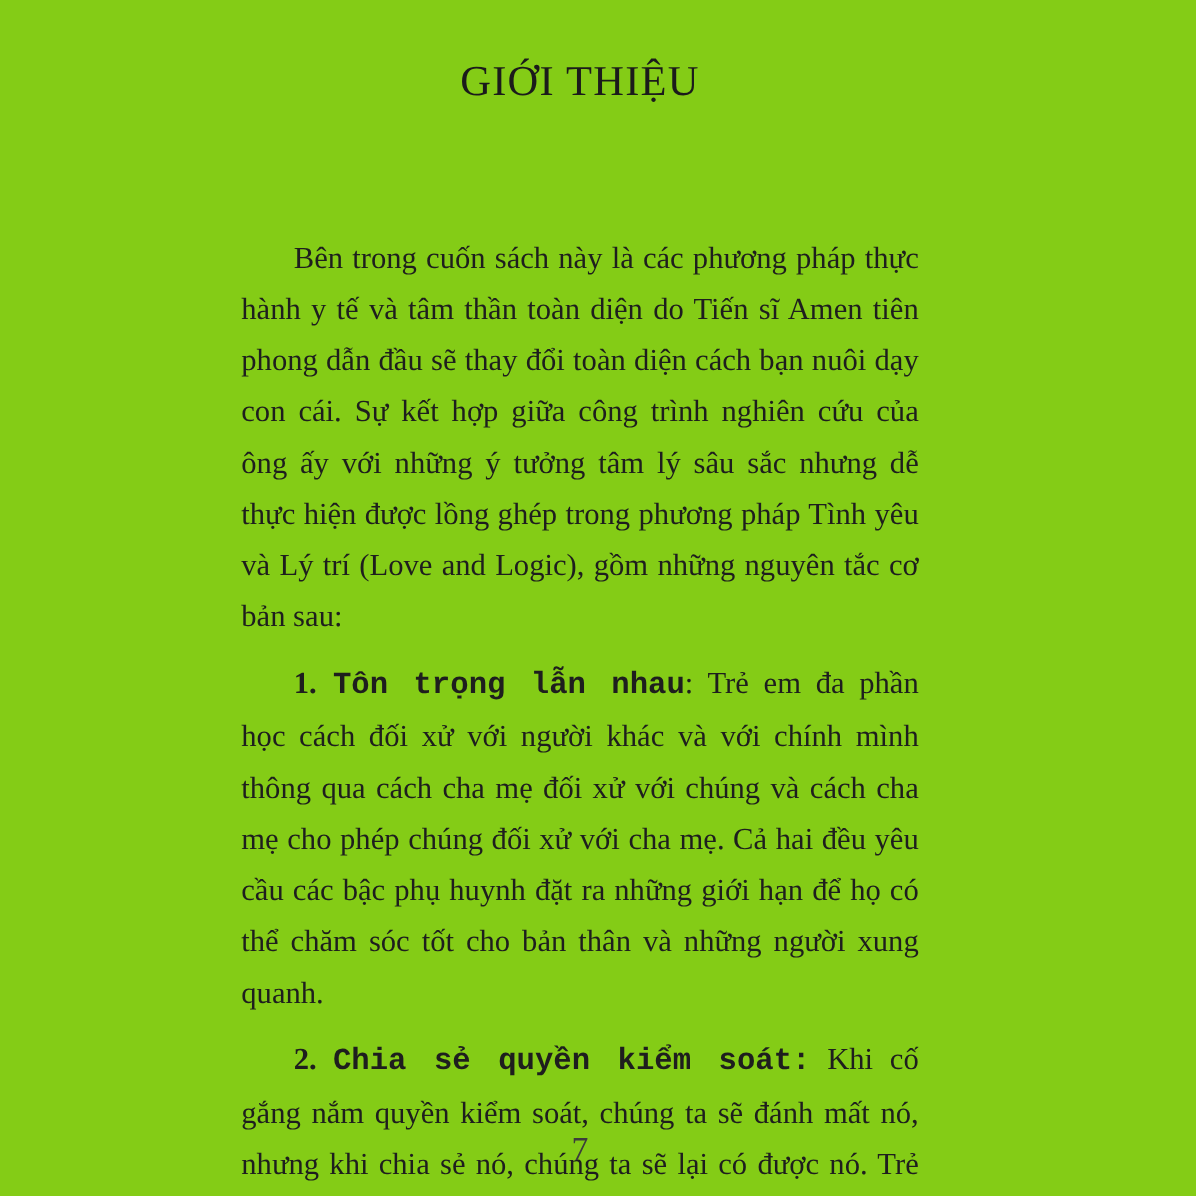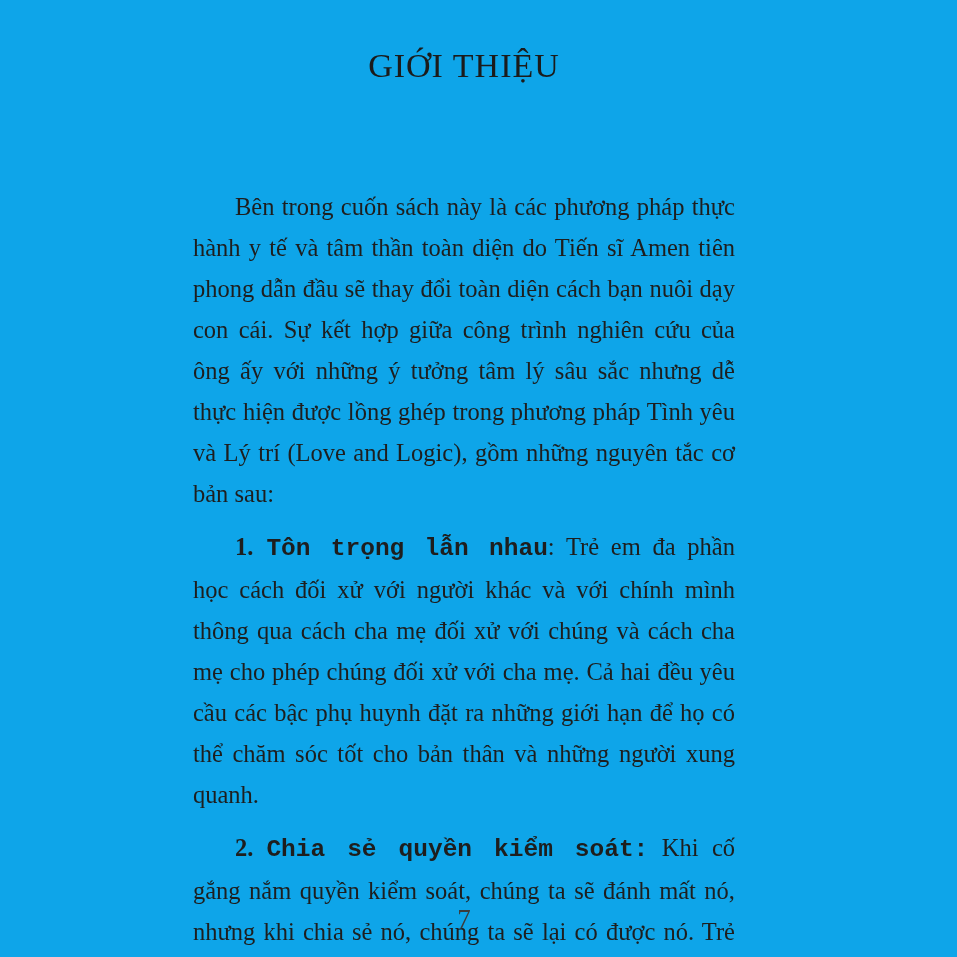--- a/index.html
+++ b/index.html
@@ -4,21 +4,21 @@
 <style>
   html, body {
     margin: 0;
     padding: 0;
     background: #ffffff;
   }
   .sheet {
     position: relative;
     width: 957px;
     height: 957px;
-    background: #0ea5e9;
+    background: #84cc16;
     overflow: hidden;
     font-family: "Liberation Serif", "DejaVu Serif", serif;
   }
   .title {
     position: absolute;
     top: 46px;
     left: 193px;
     width: 542px;
     margin: 0;
     text-align: center;

